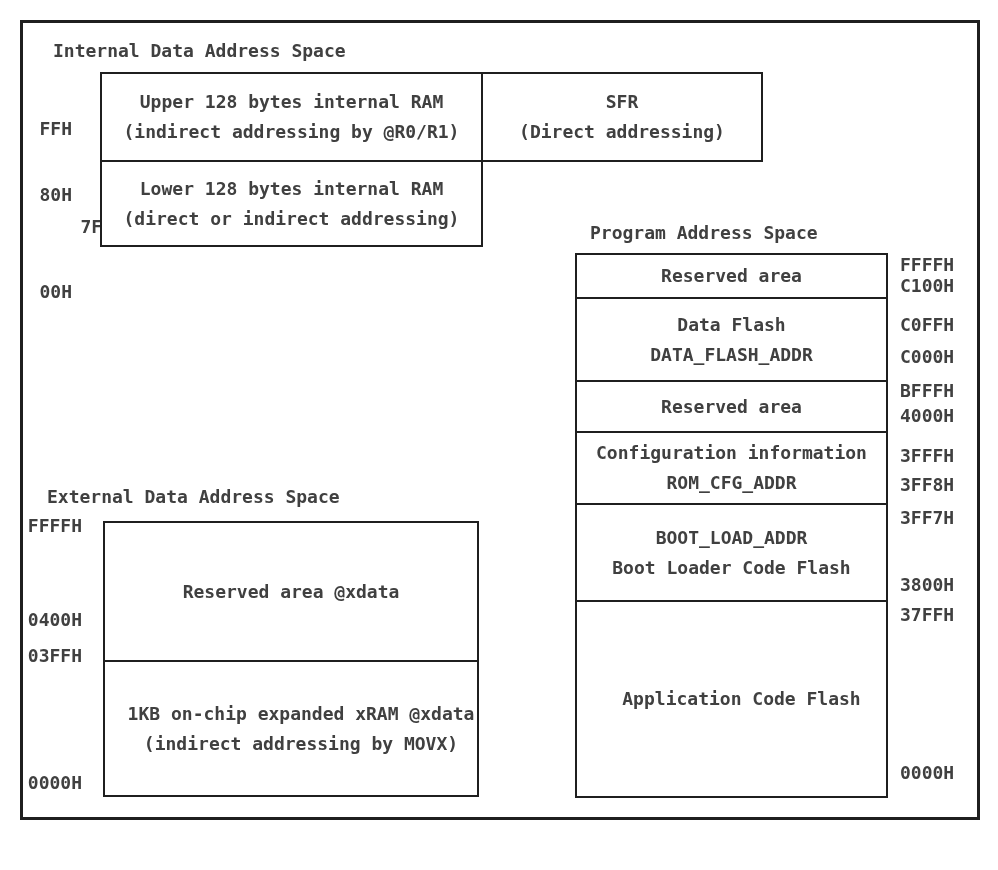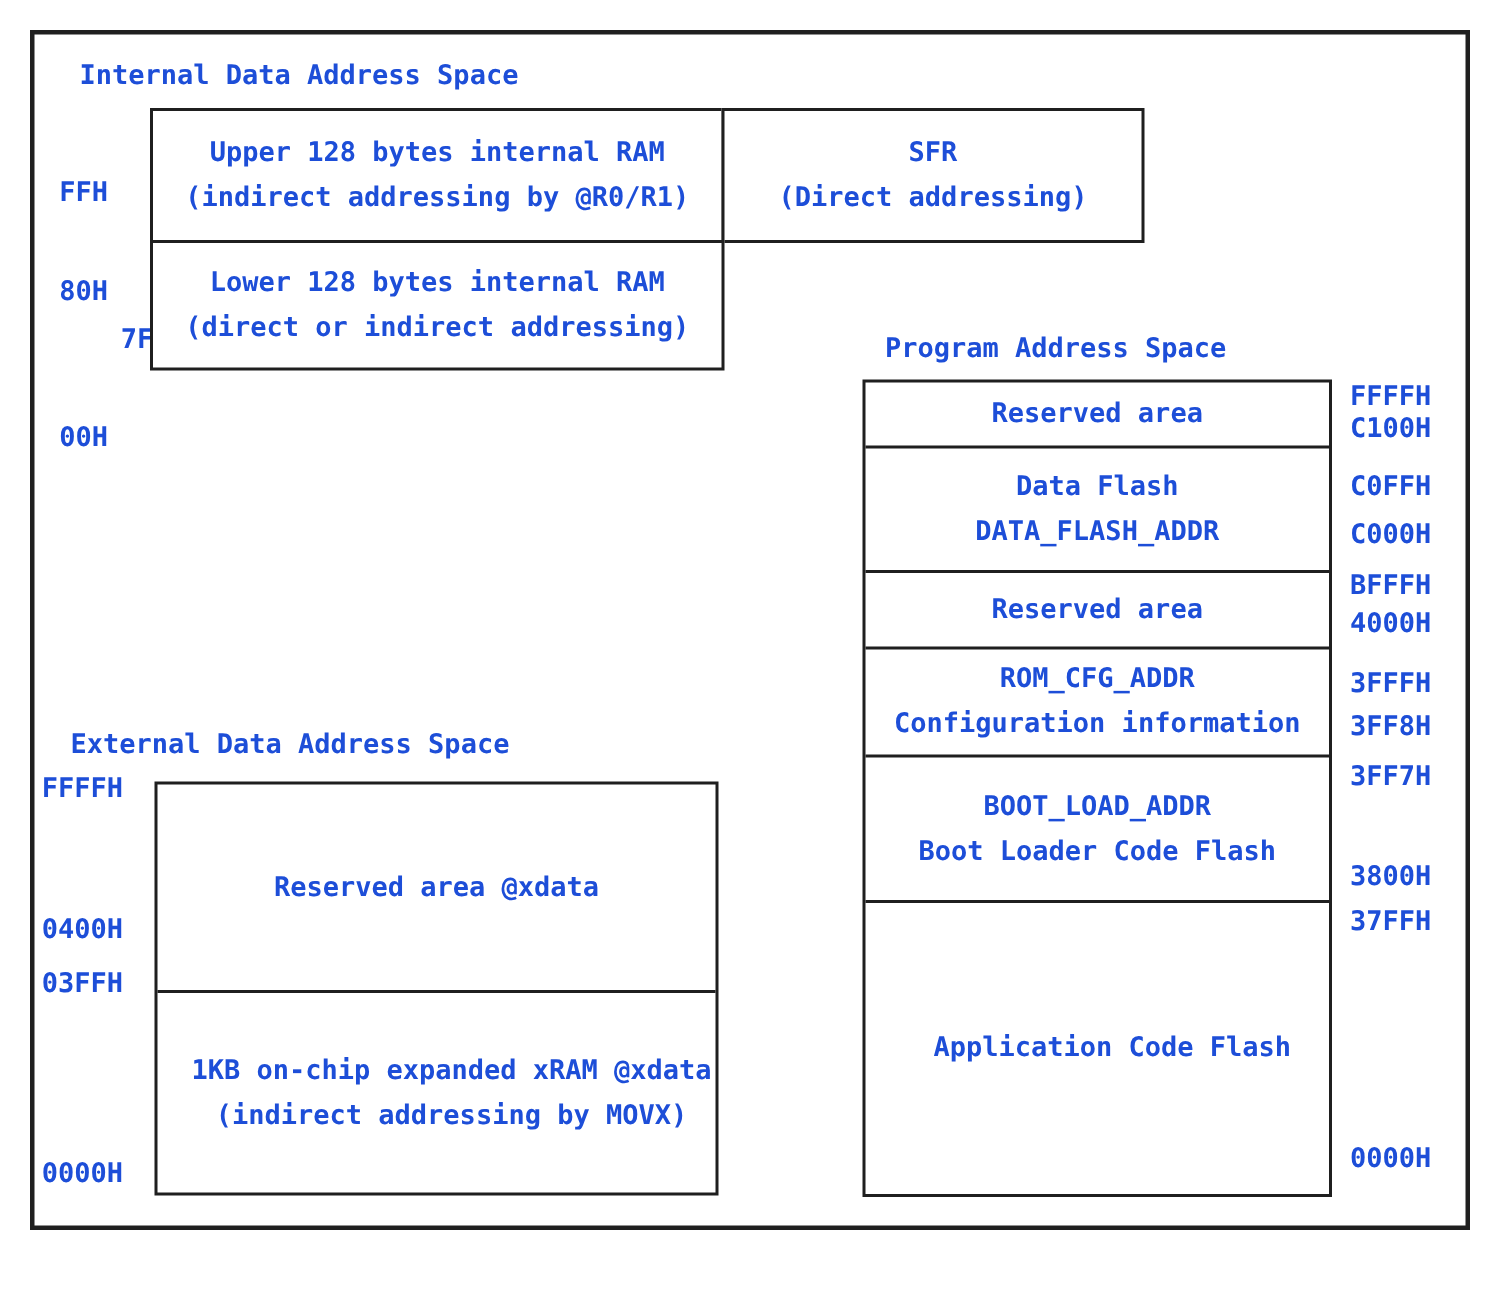--- a/index.html
+++ b/index.html
@@ -7,21 +7,21 @@
     padding: 0;
     background: #ffffff;
   }
   #canvas {
     position: relative;
     width: 998px;
     height: 870px;
     background: #ffffff;
     font-family: "DejaVu Sans Mono", "Liberation Mono", monospace;
     font-weight: bold;
-    color: #1d4ed8;
+    color: #404040;
     overflow: hidden;
   }
   .frame {
     position: absolute;
     left: 20px; top: 20px;
     width: 960px; height: 800px;
     border: 3px solid #1f1f1f;
     box-sizing: border-box;
   }
   .title {
@@ -114,22 +114,22 @@
       <span>Reserved area</span>
     </div>
     <div class="memrow" style="height:83px;">
       <span>Data Flash</span>
       <span>DATA_FLASH_ADDR</span>
     </div>
     <div class="memrow" style="height:51px;">
       <span>Reserved area</span>
     </div>
     <div class="memrow" style="height:72px;">
+      <span>Configuration information</span>
       <span>ROM_CFG_ADDR</span>
-      <span>Configuration information</span>
     </div>
     <div class="memrow" style="height:97px;">
       <span>BOOT_LOAD_ADDR</span>
       <span>Boot Loader Code Flash</span>
     </div>
     <div class="memrow last">
       <span>Application Code Flash</span>
     </div>
   </div>
 

